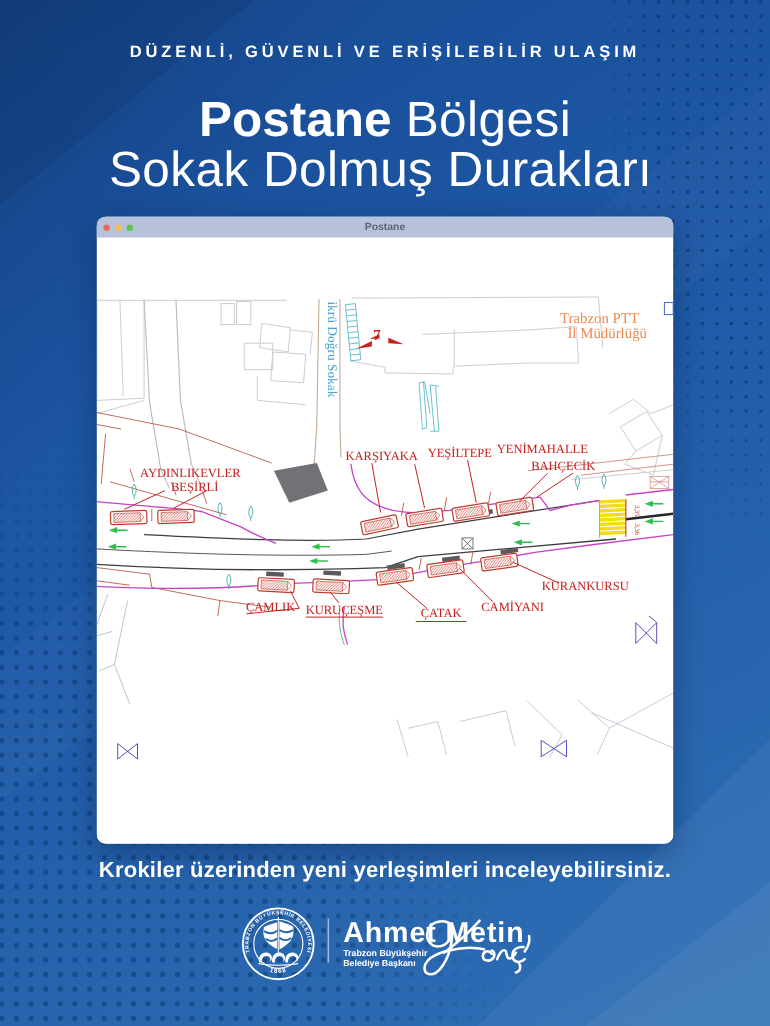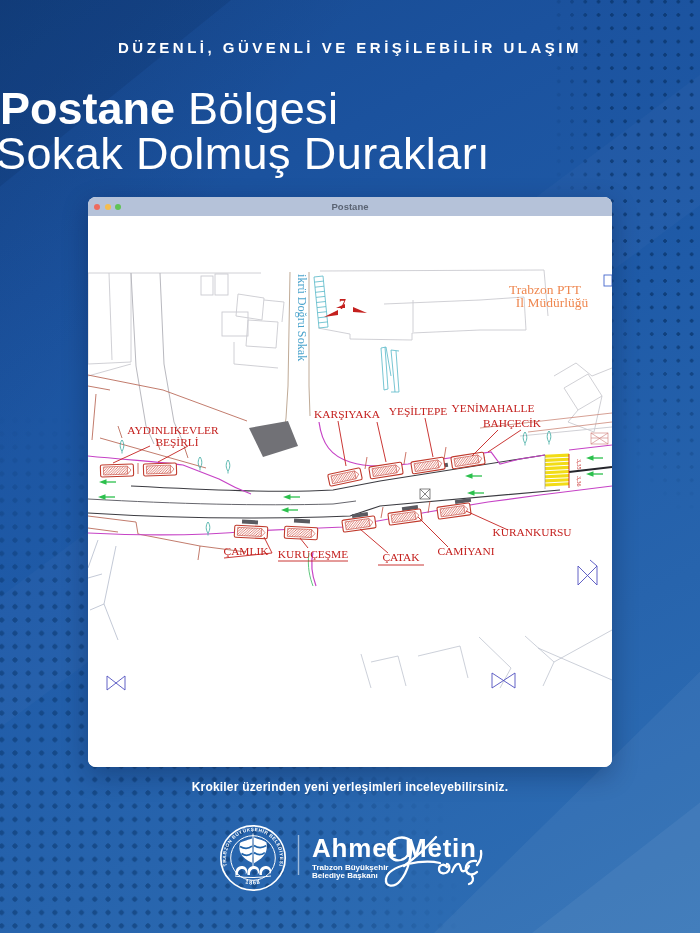--- a/index.html
+++ b/index.html
@@ -17,34 +17,34 @@
     background-size:13.3px 13.3px;
     -webkit-mask-image:radial-gradient(ellipse 130% 115% at 100% 0%,#000 55%,transparent 82%);
     mask-image:radial-gradient(ellipse 130% 115% at 100% 0%,#000 55%,transparent 82%);}
   .dots-bl{position:absolute;left:-5px;top:374px;width:520px;height:562px;
     background-image:radial-gradient(circle,rgba(9,53,106,.52) 2.35px,rgba(9,53,106,0) 2.6px);
     background-size:13.3px 13.3px;
     -webkit-mask-image:radial-gradient(ellipse 115% 120% at 0% 100%,#000 50%,transparent 78%);
     mask-image:radial-gradient(ellipse 115% 120% at 0% 100%,#000 50%,transparent 78%);}
   .kicker{position:absolute;left:0;right:0;top:39px;text-align:center;color:#fff;
     font-size:15px;font-weight:bold;letter-spacing:3.5px;}
-  .title{position:absolute;left:0;right:0;top:86px;text-align:left;color:#fff;
+  .title{position:absolute;left:0;right:0;top:86px;text-align:center;color:#fff;
     font-size:45px;line-height:45px;font-weight:400;letter-spacing:.4px;}
   .title b{font-weight:800;letter-spacing:0;}
   .win{position:absolute;left:88px;top:197px;width:524px;height:570px;border-radius:8px;
     background:#fff;box-shadow:0 8px 26px rgba(2,14,44,.30);}
   .tbar{position:absolute;left:0;top:0;right:0;height:19px;border-radius:8px 8px 0 0;
     background:#b5c2d9;}
   .tl{position:absolute;top:6.5px;width:6px;height:6px;border-radius:50%;}
   
   .ttext{position:absolute;left:0;right:0;top:3.5px;text-align:center;color:#5b6474;
     font-size:9.5px;font-weight:bold;}
   .map{position:absolute;left:0;top:19px;width:524px;height:551px;overflow:hidden;border-radius:0 0 8px 8px;}
   .tagline{position:absolute;left:0;right:0;top:780px;text-align:center;color:#fff;
-    font-size:12px;font-weight:bold;letter-spacing:.2px;}
+    font-size:20px;font-weight:bold;letter-spacing:.2px;}
   .footer{position:absolute;left:0;top:818px;width:700px;height:90px;}
 </style>
 </head>
 <body>
 <div class="page">
 
 <div class="facet f1"></div>
 
 <div class="facet f2"></div>
 

